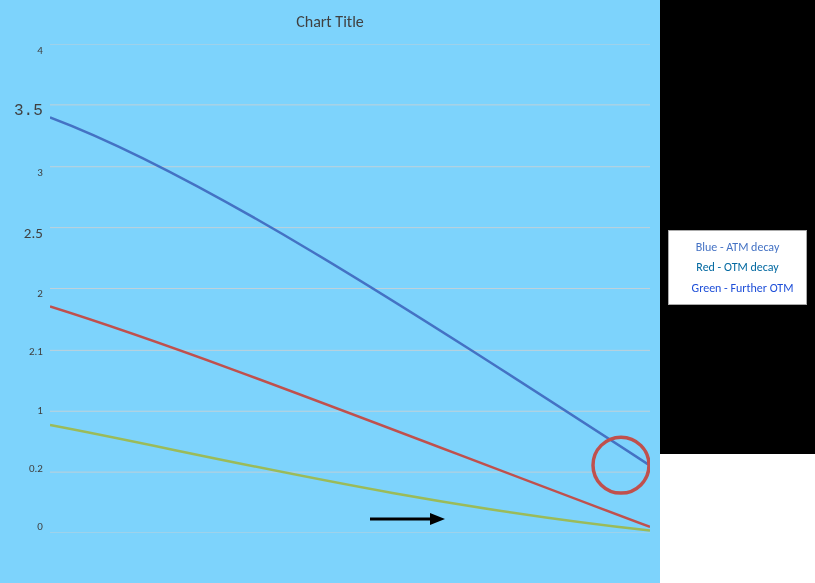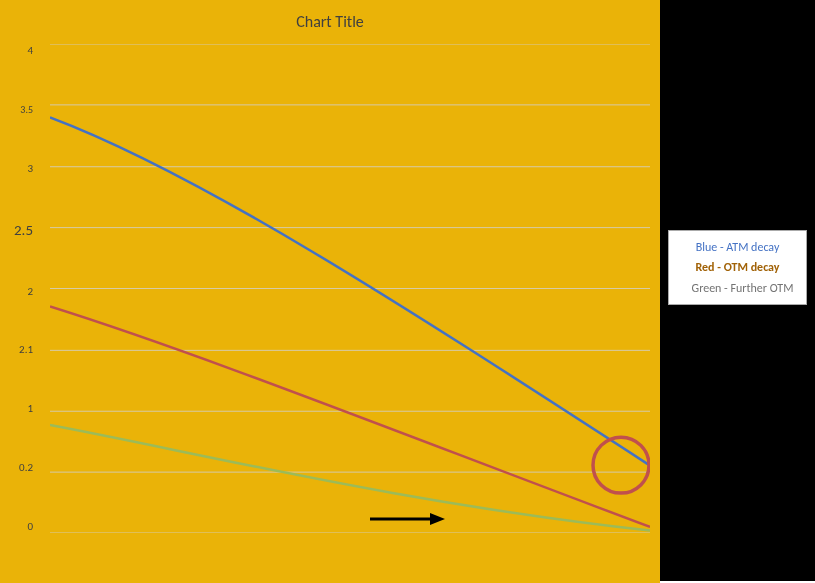--- a/index.html
+++ b/index.html
@@ -8,21 +8,21 @@
       height: 583px;
       background: #fff;
       font-family: Calibri, Arial, sans-serif;
       overflow: hidden;
       display: flex;
     }
     .chart-area {
       width: 660px;
       height: 583px;
       position: relative;
-      background: #eab308;
+      background: #7dd3fc;
     }
     .chart-title {
       text-align: center;
       font-size: 16px;
       color: #404040;
       padding-top: 12px;
       padding-bottom: 4px;
     }
     .chart-body {
       position: absolute;
@@ -30,43 +30,43 @@
       left: 50px;
       right: 10px;
       bottom: 50px;
     }
     .svg-chart {
       width: 100%;
       height: 100%;
     }
     .right-panel {
       width: 155px;
-      height: 581px;
+      height: 454px;
       background: #000;
       position: relative;
       display: flex;
       align-items: center;
       justify-content: center;
     }
     .legend-box {
       position: absolute;
       top: 230px;
       left: 8px;
       right: 8px;
       background: #fff;
       border: 1px solid #aaa;
       padding: 6px 10px;
       font-size: 12px;
       color: #333;
       line-height: 1.7;
       text-align: center;
     }
     .legend-blue { color: #4472c4; font-weight: normal; }
-    .legend-red { color: #a16207; font-weight: bold; }
-    .legend-green { color: #737373; font-weight: normal; margin-left: 10px; }
+    .legend-red { color: #0369a1; font-weight: normal; }
+    .legend-green { color: #1d4ed8; font-weight: normal; margin-left: 10px; }
   </style>
 </head>
 <body>
 
 <div class="chart-area">
   <div class="chart-title">Chart Title</div>
   <div class="chart-body">
     <svg class="svg-chart" viewBox="0 0 600 490" preserveAspectRatio="none">
 
       <line x1="0" y1="490" x2="600" y2="490" stroke="#d0d0d0" stroke-width="0.8"></line>
@@ -110,21 +110,21 @@
       <text x="485.7" y="508" font-size="11" fill="#404040" text-anchor="middle">18</text>
       <text x="514.3" y="508" font-size="11" fill="#404040" text-anchor="middle">19</text>
       <text x="542.9" y="508" font-size="11" fill="#404040" text-anchor="middle">20</text>
       <text x="571.4" y="508" font-size="11" fill="#404040" text-anchor="middle">21</text>
       <text x="600" y="508" font-size="11" fill="#404040" text-anchor="middle">22</text>
     </svg>
 
     
     <div style="position:absolute; top:0; left:-40px; height:100%; display:flex; flex-direction:column; justify-content:space-between; align-items:flex-end; padding: 0 4px;">
       <span style="font-size:11px; color:#404040;">4</span>
-      <span style="font-size:10px; color:#404040;">3.5</span>
+      <span style="font-size:16px; color:#404040;font-family:Liberation Mono, monospace;">3.5</span>
       <span style="font-size:11px; color:#404040;">3</span>
       <span style="font-size:15px; color:#404040;">2.5</span>
       <span style="font-size:11px; color:#404040;">2</span>
       <span style="font-size:11px; color:#404040;">2.1</span>
       <span style="font-size:11px; color:#404040;">1</span>
       <span style="font-size:11px; color:#404040;">0.2</span>
       <span style="font-size:11px; color:#404040;">0</span>
     </div>
   </div>
 </div>

